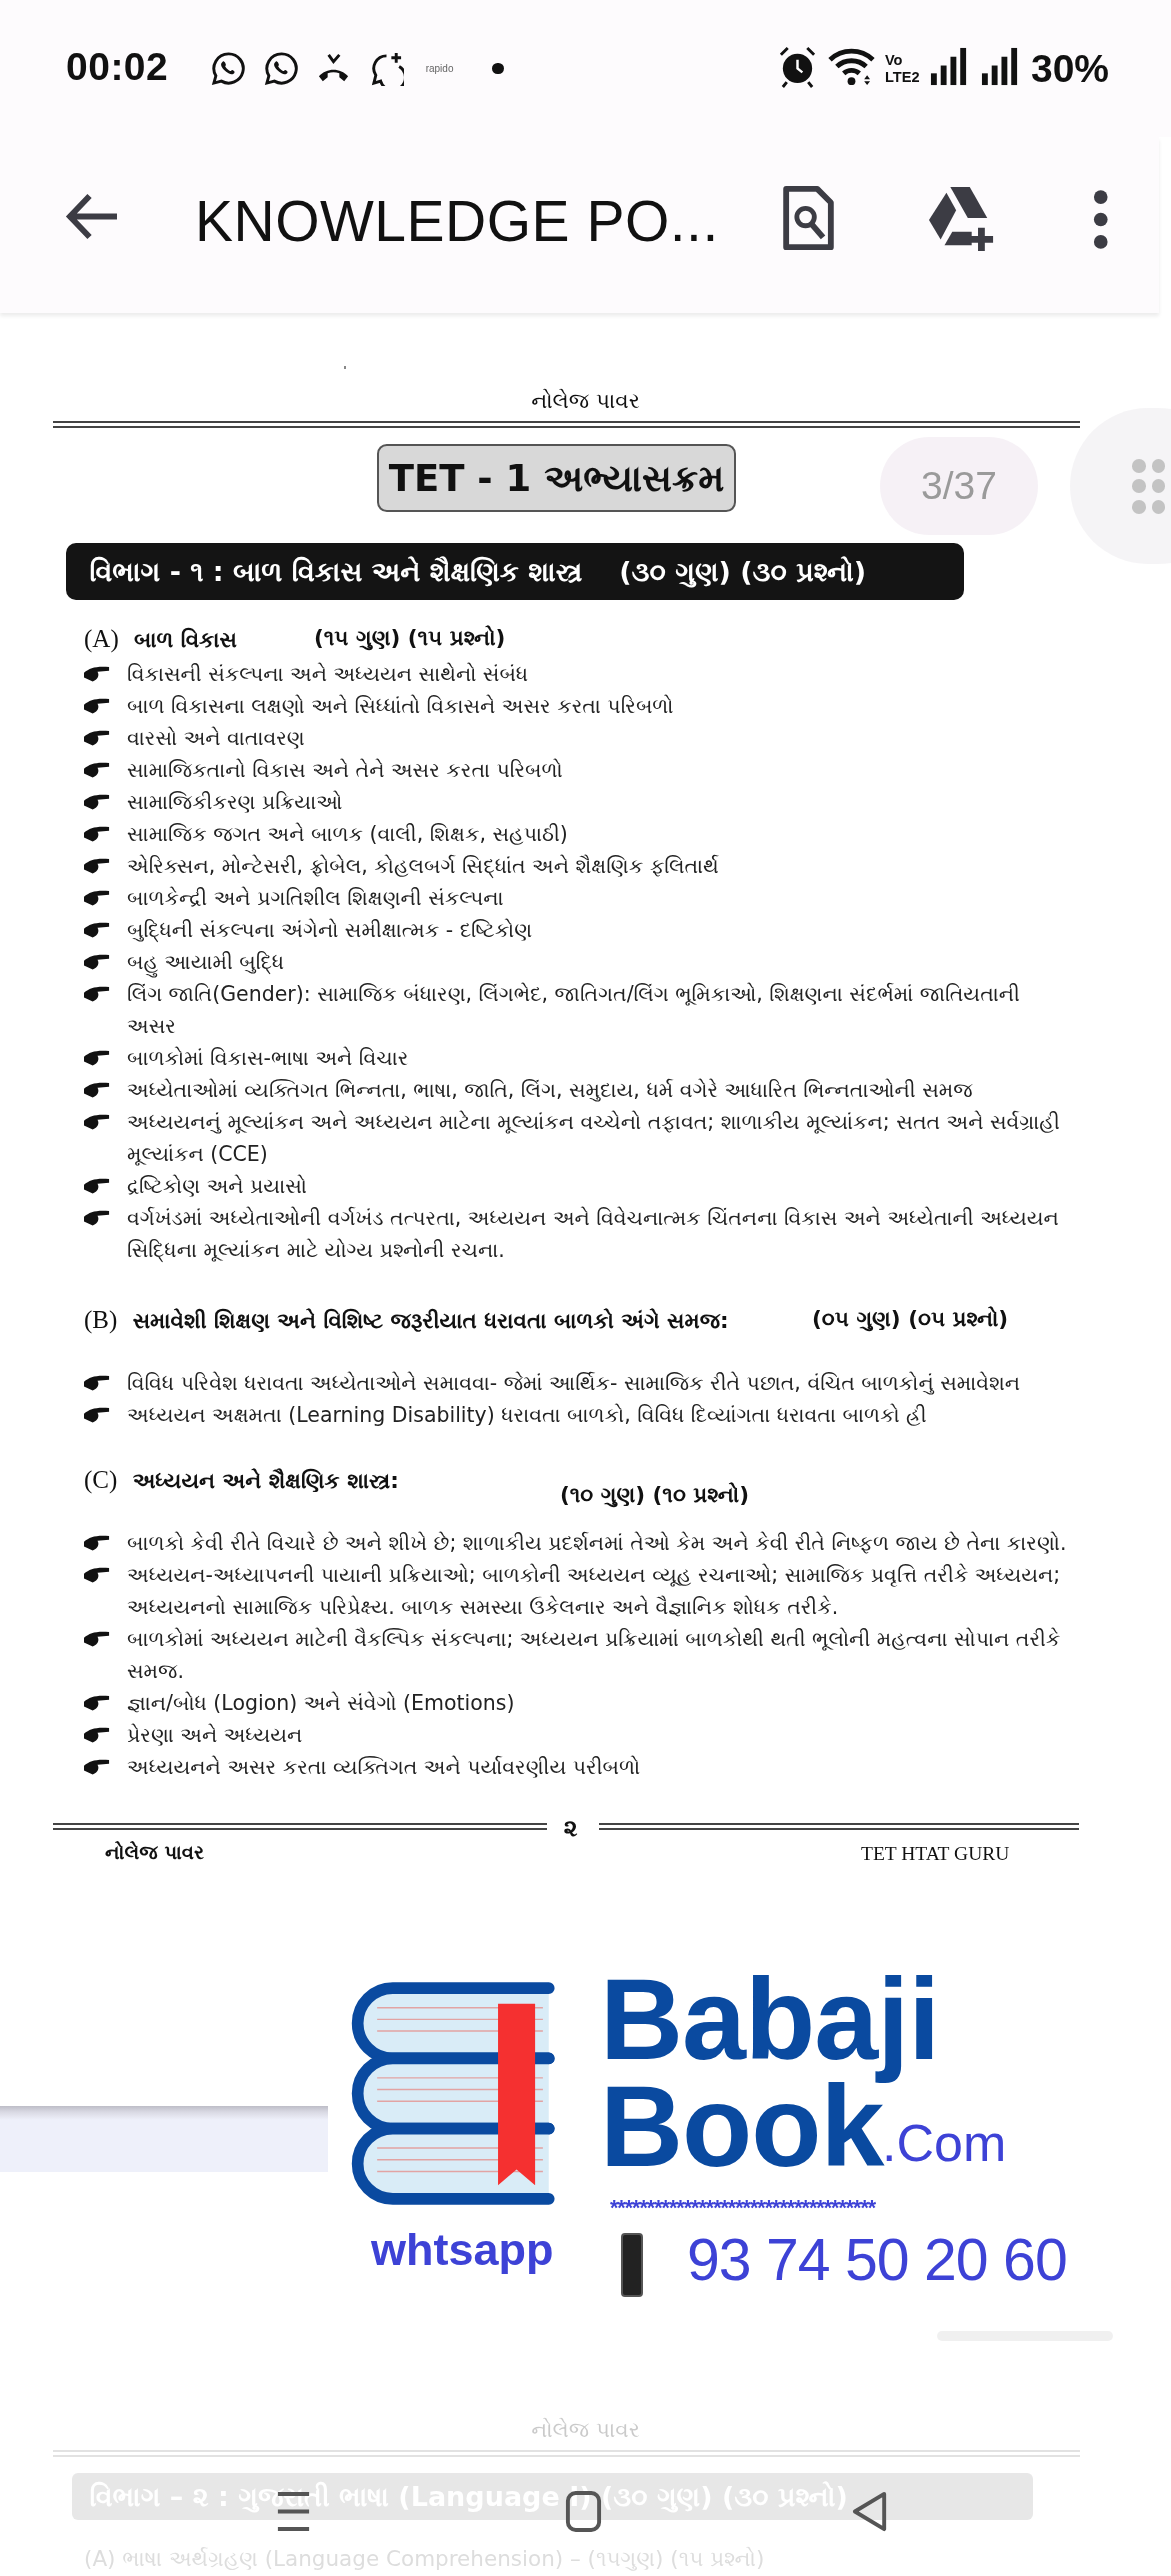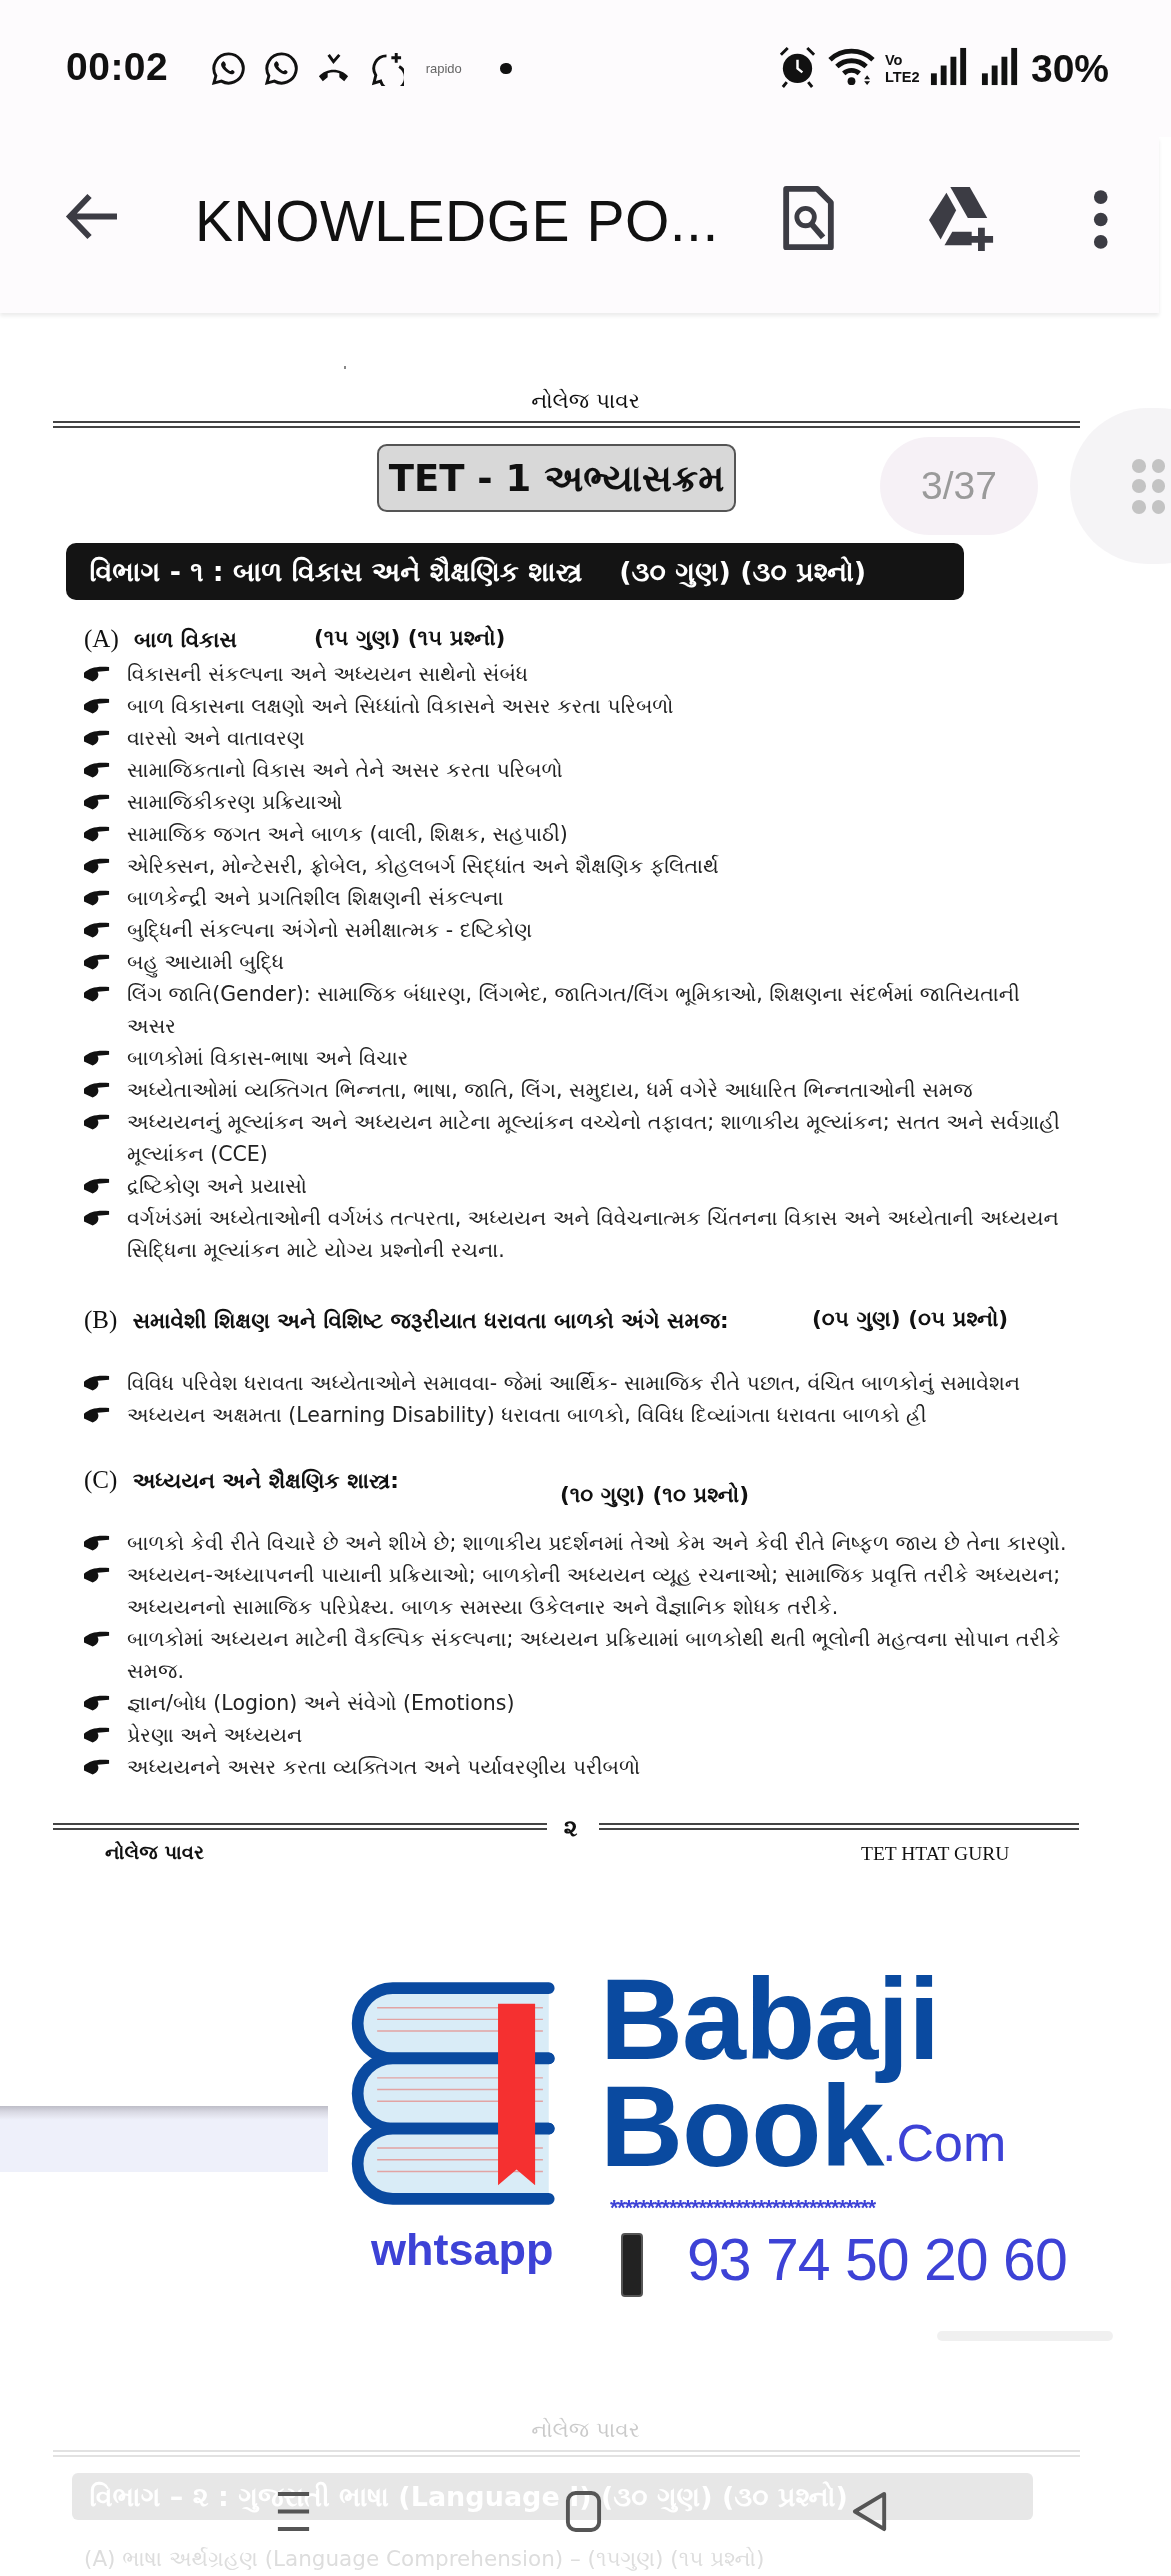--- a/index.html
+++ b/index.html
@@ -4,21 +4,21 @@
 <style>
   * { box-sizing: border-box; margin: 0; padding: 0; }
   html, body { width: 1171px; height: 2576px; overflow: hidden; background: #ffffff; }
   body { position: relative; font-family: "Liberation Sans", "DejaVu Sans", sans-serif; color: #111; }
 
   
   .statusbar { position: absolute; left: 0; top: 0; width: 1171px; height: 137px; background: #fdfbfd; padding-left: 40px; }
   .sb-time { position: absolute; left: 66px; top: 45px; font-size: 39px; font-weight: 700; letter-spacing: 0.5px; }
   .sb-left-icons { position: absolute; left: 209px; top: 49px; display: flex; gap: 13.7px; align-items: center; }
   .sb-ic { width: 39px; height: 39px; display: flex; align-items: center; justify-content: center; }
-  .sb-tiny { font-size: 13px; color: #666; margin-left: 5.9px; }
+  .sb-tiny { font-size: 10px; color: #666; margin-left: 5.9px; }
   .sb-dot { width: 11.7px; height: 11.7px; border-radius: 50%; background: #111; margin-left: 25px; }
   .sb-right { position: absolute; right: 62px; top: 45px; display: flex; align-items: center; gap: 9.8px; }
   .sb-volte { font-size: 14.6px; font-weight: 700; line-height: 16.6px; text-align: left; }
   .sb-batt { font-size: 39px; font-weight: 700; }
 
   
   .appbar { position: absolute; left: 0; top: 137px; width: 1159px; height: 176px; background: #fdfbfd; box-shadow: 0 2.9px 3.9px rgba(0,0,0,0.08); }
   .ab-back { position: absolute; left: 57px; top: 45px; width: 68px; height: 68px; display: flex; align-items: center; justify-content: center; }
   .ab-title { position: absolute; left: 195px; top: 51px; font-size: 57px; color: #111; letter-spacing: 0.5px; white-space: nowrap; }
   .ab-icon { position: absolute; top: 43px; width: 78px; height: 78px; display: flex; align-items: center; justify-content: center; }

